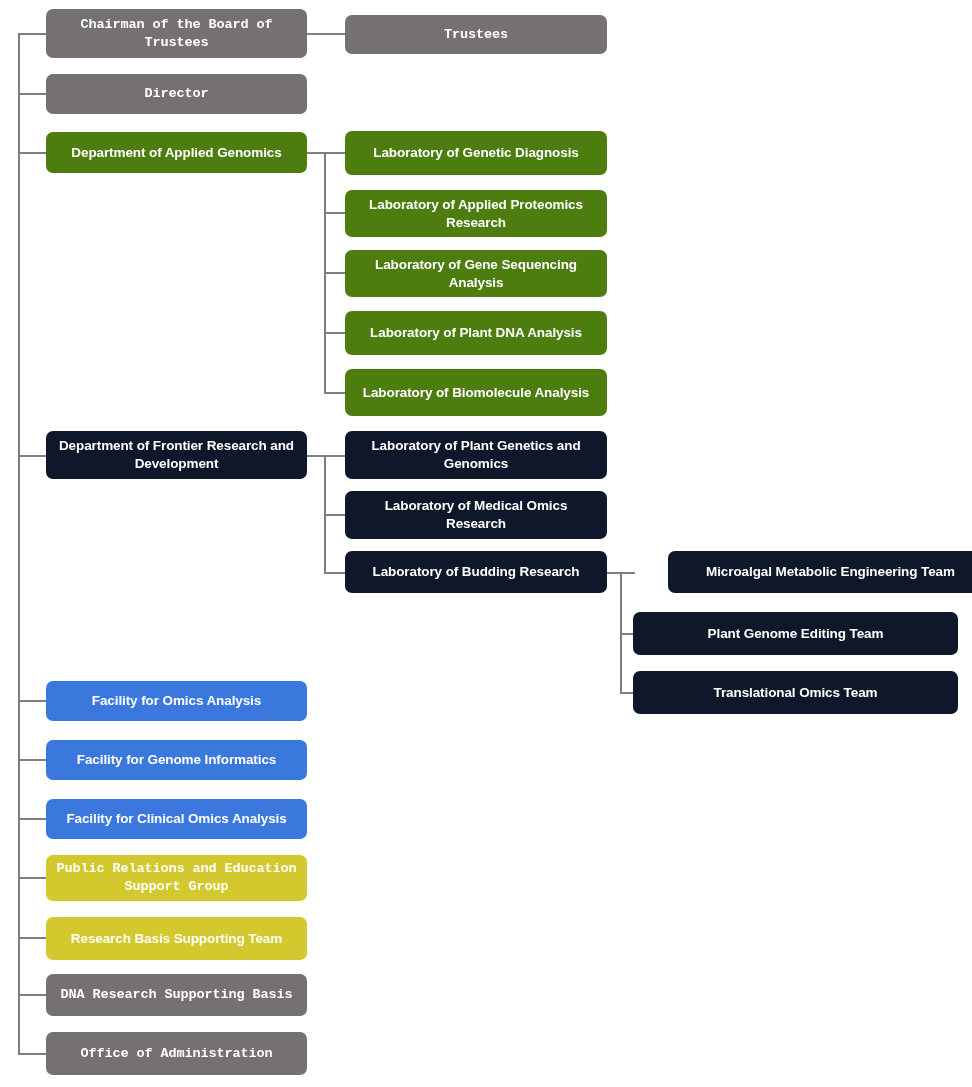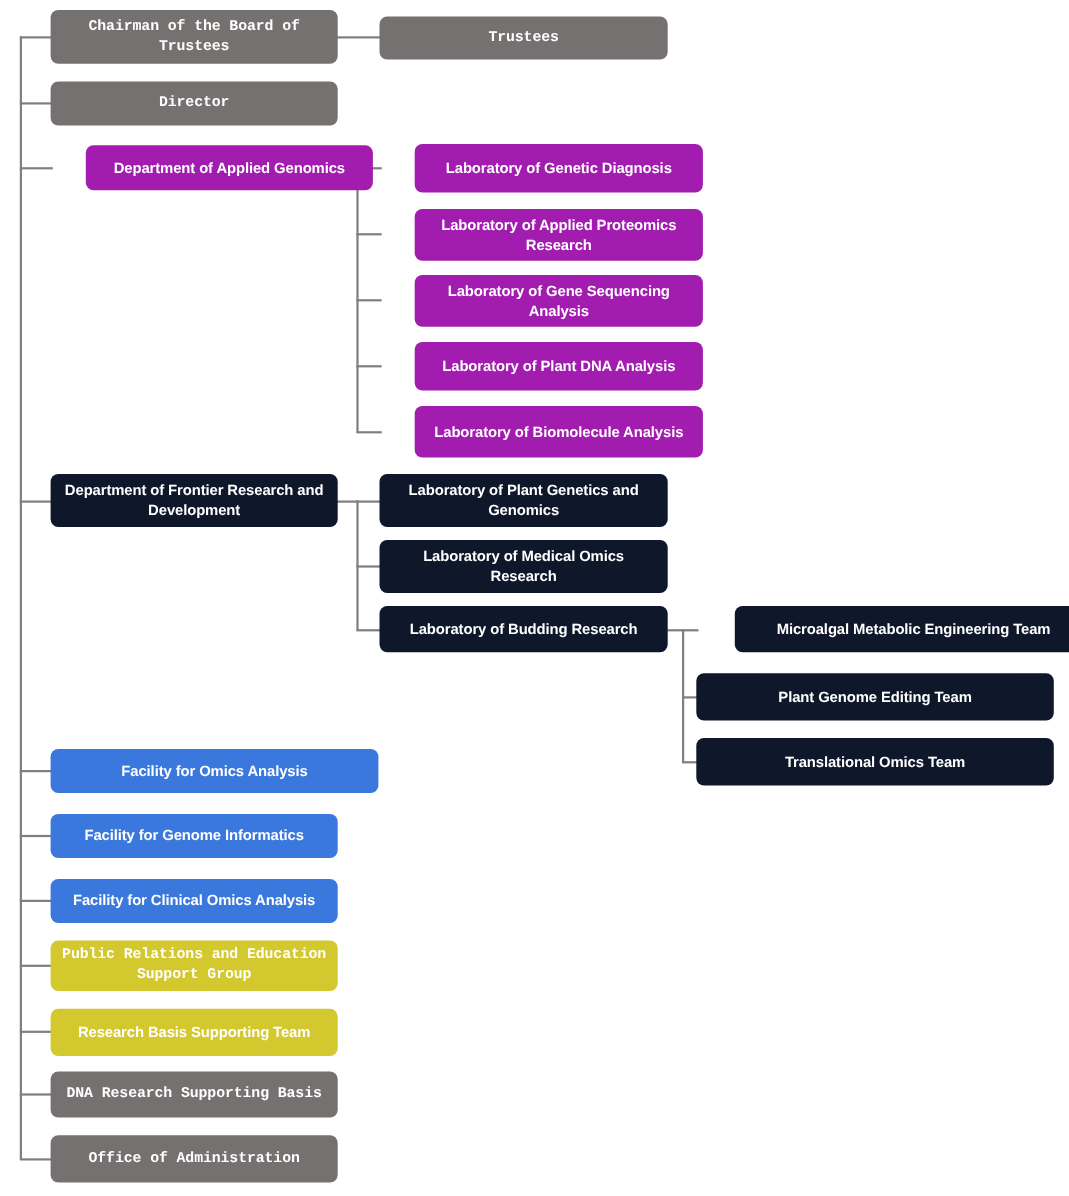--- a/index.html
+++ b/index.html
@@ -31,21 +31,21 @@
     line-height: 1.32;
     padding: 2px 10px;
     letter-spacing: -0.1px;
     z-index: 2;
   }
   .node-label {
     display: block;
     width: 100%;
   }
   .c-gray   { background: #767171; font-family: Liberation Mono, monospace; }
-  .c-green  { background: #a21caf; margin-left: 32px; }
+  .c-green  { background: #4d7c0f; }
   .c-orange { background: #0f172a; }
   .c-blue   { background: #3B78DE; }
   .c-yellow { background: #D4C82F; }
 
   .link {
     position: absolute;
     background: #7F7F7F;
     z-index: 1;
   }
   .link-v { width: 2px; }
@@ -149,21 +149,21 @@
   </div>
 
   <div class="node c-orange" style="left:633px; top:612px; width:325px; height:43px;">
     <span class="node-label">Plant Genome Editing Team</span>
   </div>
 
   <div class="node c-orange" style="left:633px; top:671px; width:325px; height:43px;">
     <span class="node-label">Translational Omics Team</span>
   </div>
 
-  <div class="node c-blue" style="left:46px; top:681px; width:298px; height:40px;">
+  <div class="node c-blue" style="left:46px; top:681px; width:261px; height:40px;">
     <span class="node-label">Facility for Omics Analysis</span>
   </div>
 
   <div class="node c-blue" style="left:46px; top:740px; width:261px; height:40px;">
     <span class="node-label">Facility for Genome Informatics</span>
   </div>
 
   <div class="node c-blue" style="left:46px; top:799px; width:261px; height:40px;">
     <span class="node-label">Facility for Clinical Omics Analysis</span>
   </div>

